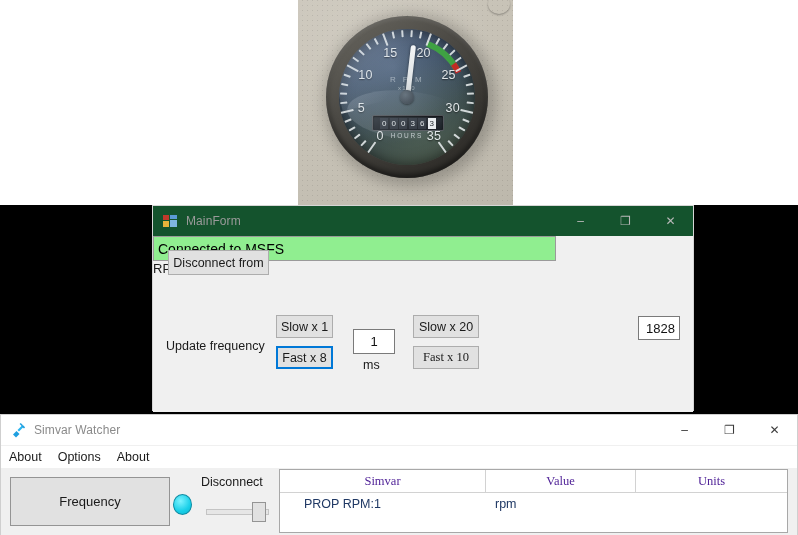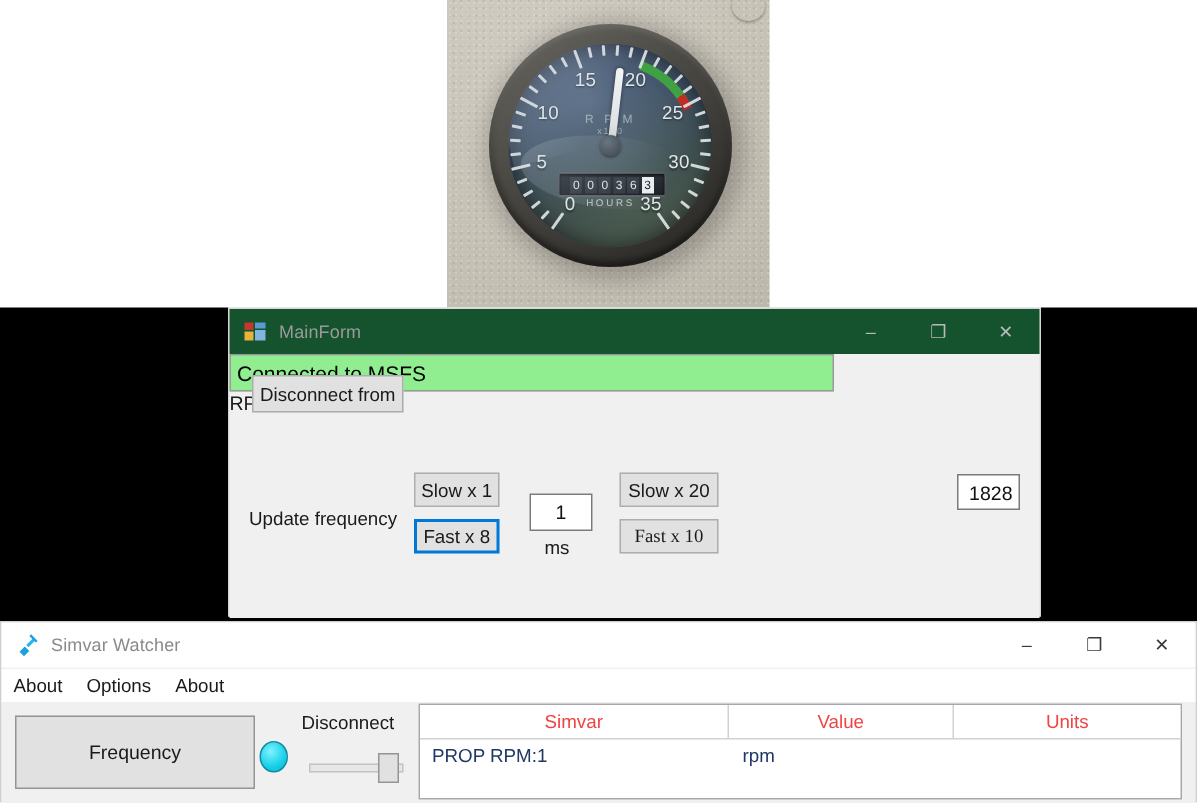--- a/index.html
+++ b/index.html
@@ -201,28 +201,28 @@
     background:#e6e6e6;border:1px solid #c4c4c4;box-sizing:border-box;}
   #freq-thumb{position:absolute;left:46px;top:-2px;width:14px;height:20px;
     background:#e1e1e1;border:1px solid #949494;box-sizing:border-box;}
   #grid{
     position:absolute;left:278px;top:1px;width:509px;height:64px;
     background:#fff;border:1px solid #a8a8a8;box-sizing:border-box;overflow:hidden;
   }
   #grid-head{display:flex;height:22px;background:#fff;border-bottom:1px solid #d2d2d2;}
   .gh{
     display:flex;align-items:center;justify-content:center;
-    font-size:12.5px;color:#ef4444;box-sizing:border-box;height:22px;
+    font-size:12.5px;color:#4c1d95;box-sizing:border-box;height:22px;font-family:Liberation Serif, serif;
   }
   .gh.c0{width:206px;border-right:1px solid #d2d2d2;}
   .gh.c1{width:150px;border-right:1px solid #d2d2d2;}
   .gh.c2{flex:1;text-align:center;}
   .grow{display:flex;height:22px;align-items:center;}
   .gc{font-size:12.5px;color:#1f3864;box-sizing:border-box;height:22px;display:flex;align-items:center;}
-  .gc.c0{width:206px;padding-left:8px;}
+  .gc.c0{width:206px;padding-left:24px;}
   .gc.c1{width:150px;justify-content:center;}
   .gc.c2{flex:1;padding-left:9px;}
   .plugicon{position:relative;width:16px;height:16px;}
 </style>
 </head>
 <body>
 
 <div class="abs" id="gauge-photo">
   <div class="abs" id="photo-noise"></div>
   <div class="abs" id="knob-top-right"></div>

